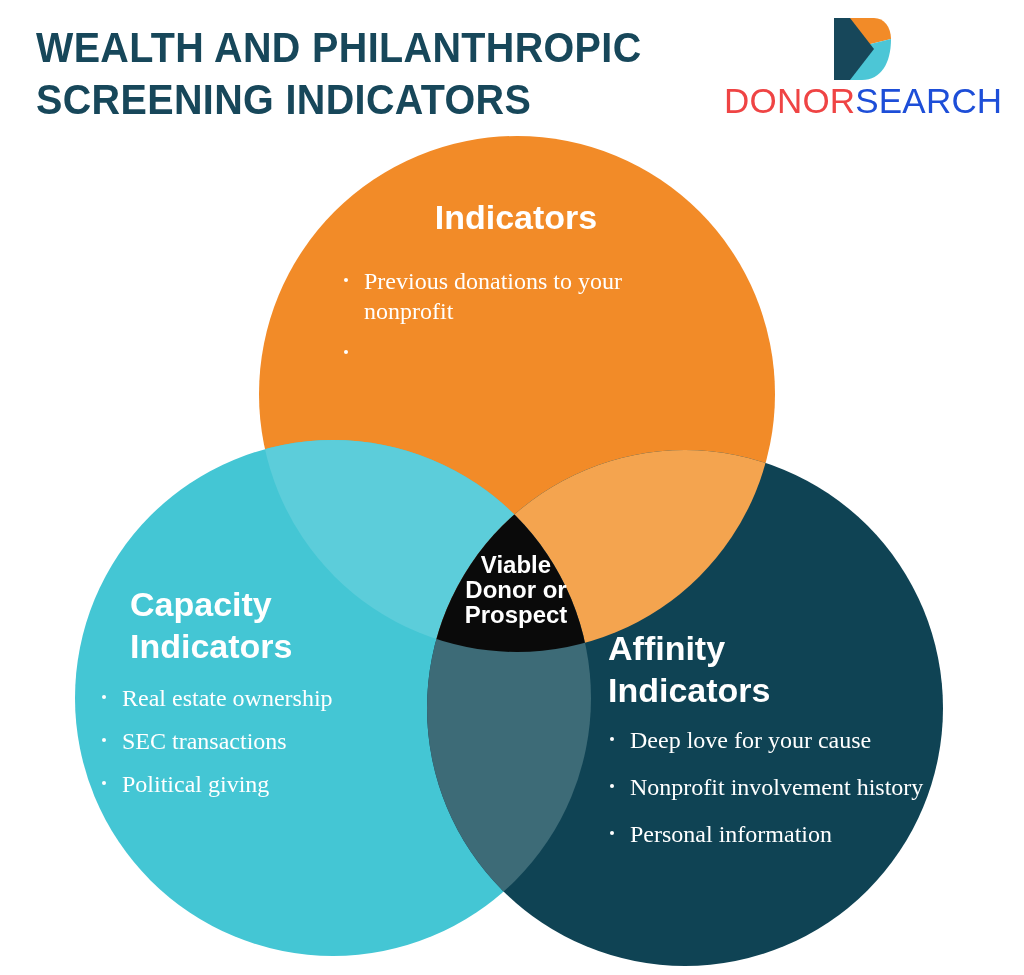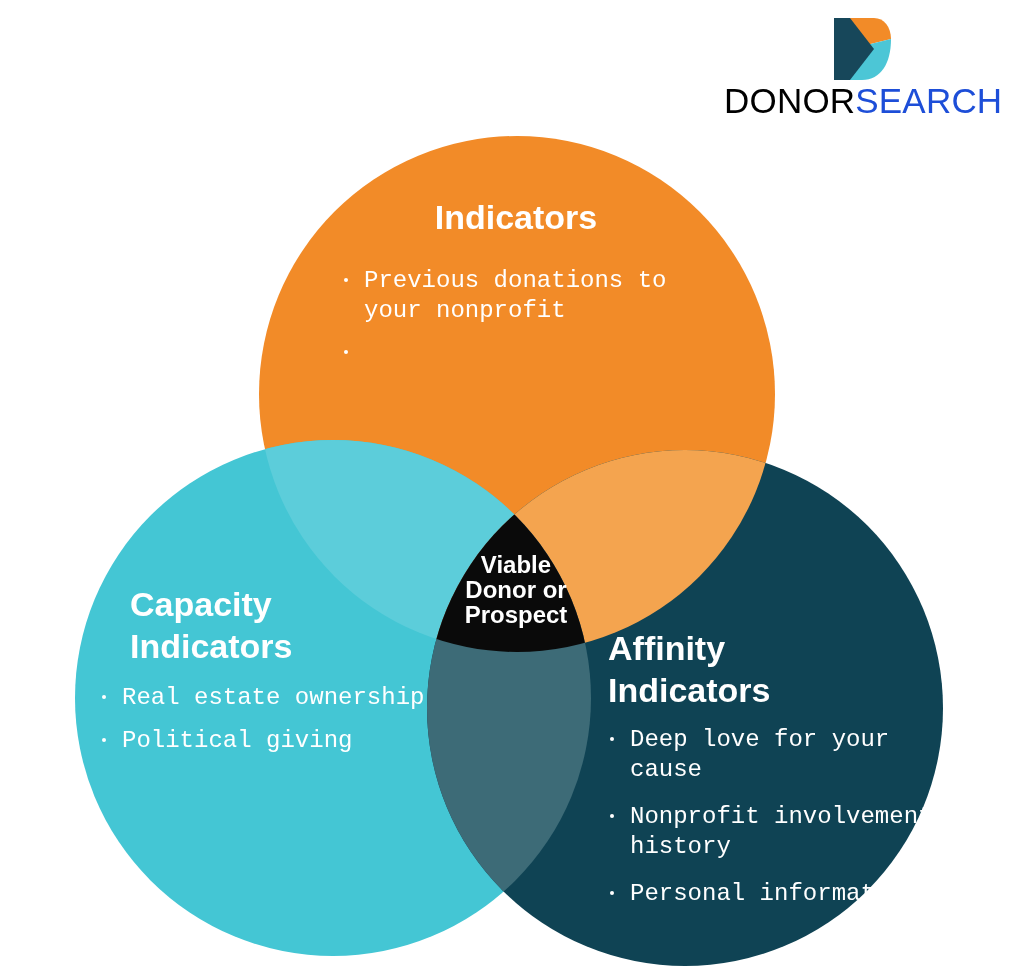--- a/index.html
+++ b/index.html
@@ -72,21 +72,21 @@
     white-space: nowrap;
   }
   .logo-word-donor,
   .logo-word-search {
     font-family: "Liberation Sans", sans-serif;
     font-size: 35px;
     line-height: 34px;
     letter-spacing: 0.2px;
     font-weight: normal;
   }
-  .logo-word-donor { color: #000000; }
+  .logo-word-donor { color: #ef4444; }
   .logo-word-search { color: #1d4ed8; }
 
   
   .venn {
     position: absolute;
     left: 0;
     top: 120px;
     width: 1024px;
     height: 855px;
   }
@@ -105,21 +105,21 @@
     color: #ffffff;
     margin: 0 0 12px 0;
   }
   .bullets {
     list-style: none;
     margin: 0;
     padding: 0;
   }
   .bullets li {
     position: relative;
-    font-family: Liberation Mono, monospace;
+    font-family: Liberation Serif, serif;
     font-weight: normal;
     font-size: 24px;
     line-height: 30px;
     color: #ffffff;
     margin-bottom: 12px;
     padding-left: 22px;
   }
   .bullets li:last-child { margin-bottom: 0; }
   .bullets li .dot {
     position: absolute;
@@ -184,20 +184,24 @@
     color: #ffffff;
   }
 </style>
 </head>
 <body>
 
 <div id="page">
 
   <div class="header">
 
+    <div class="title-block">
+      <span class="title-line">WEALTH AND PHILANTHROPIC</span>
+      <span class="title-line">SCREENING INDICATORS</span>
+    </div>
 
     <div class="logo">
       <div class="logo-mark">
         <svg width="58" height="62" viewBox="0 0 58 62" xmlns="http://www.w3.org/2000/svg">
 
           <path d="M0 0 L16 0 L16 62 L0 62 Z" fill="#17475a"></path>
 
           <path d="M16 0 L40 0 C50 0 57 9 57 21 L16 31 Z" fill="#f28b28"></path>
 
           <path d="M16 31 L57 21 C57 45 47 62 28 62 L16 62 Z" fill="#4cc6d6"></path>
@@ -268,20 +272,24 @@
       <div>Capacity</div>
       <div>Indicators</div>
     </div>
     <ul class="bullets">
       <li>
         <span class="dot"></span>
         <span>Real estate ownership</span>
       </li>
       <li>
         <span class="dot"></span>
+        <span>SEC transactions</span>
+      </li>
+      <li>
+        <span class="dot"></span>
         <span>Political giving</span>
       </li>
     </ul>
   </div>
 
   <div class="circle-text" id="affinity-text">
     <div class="circle-heading">
       <div>Affinity</div>
       <div>Indicators</div>
     </div>

